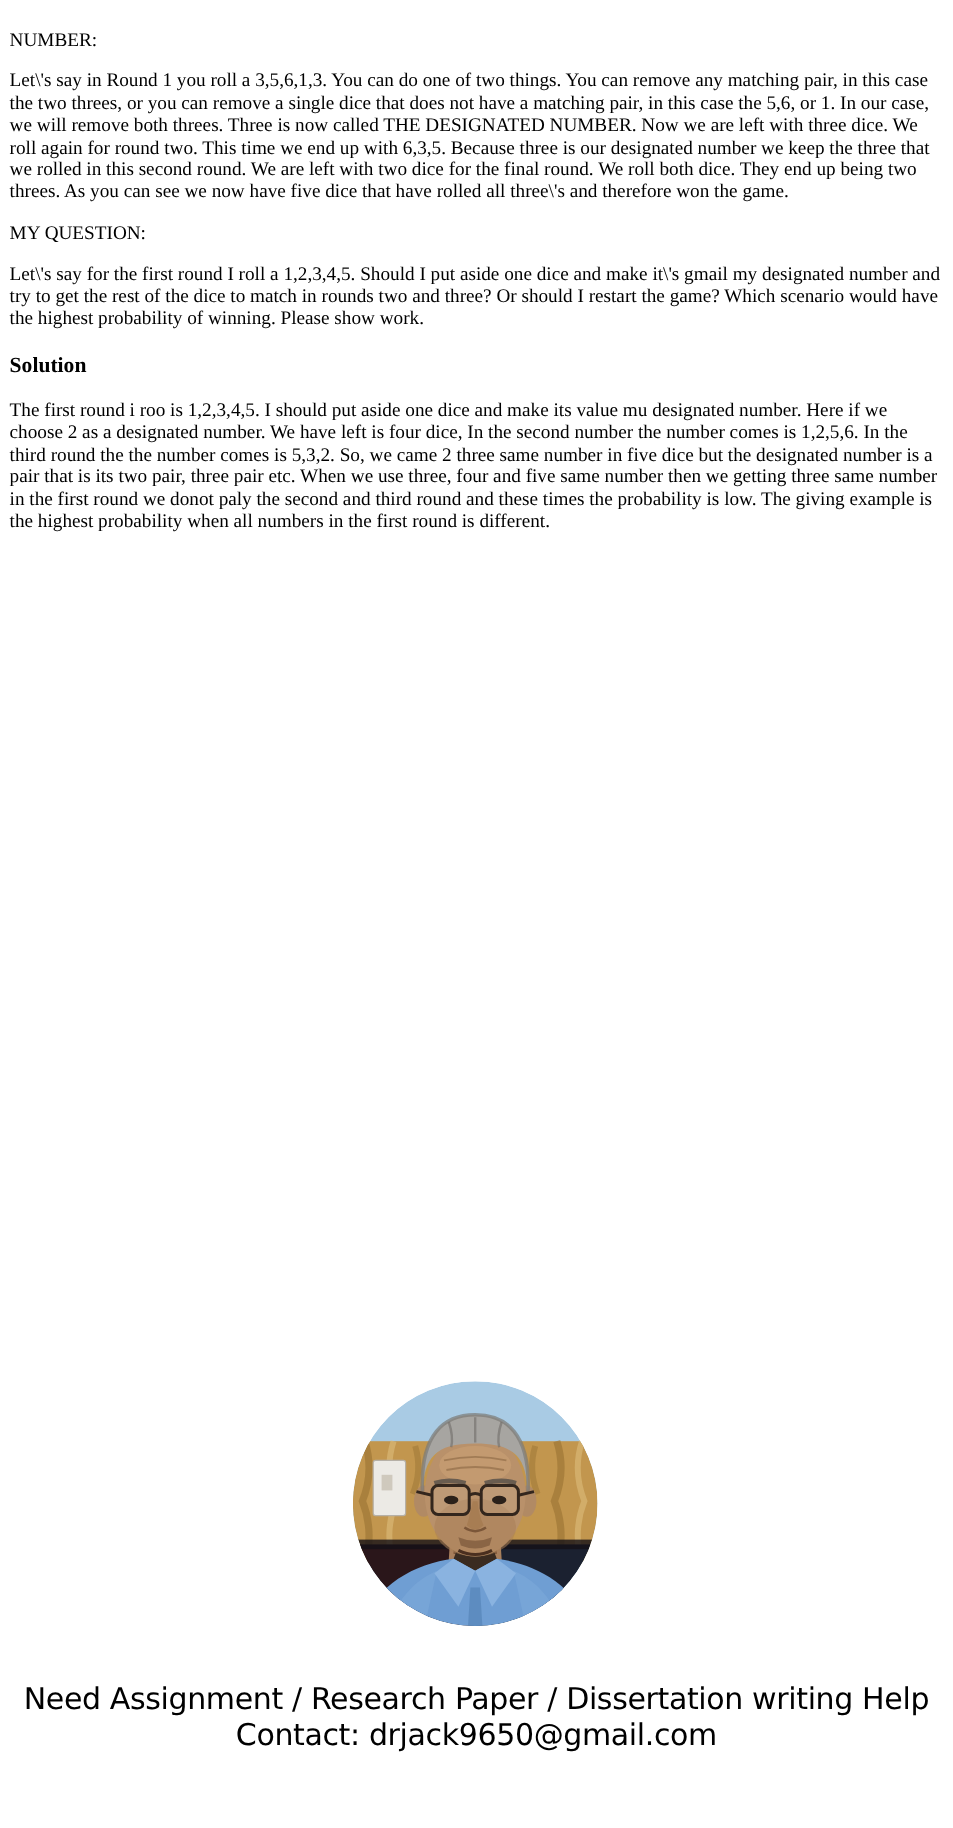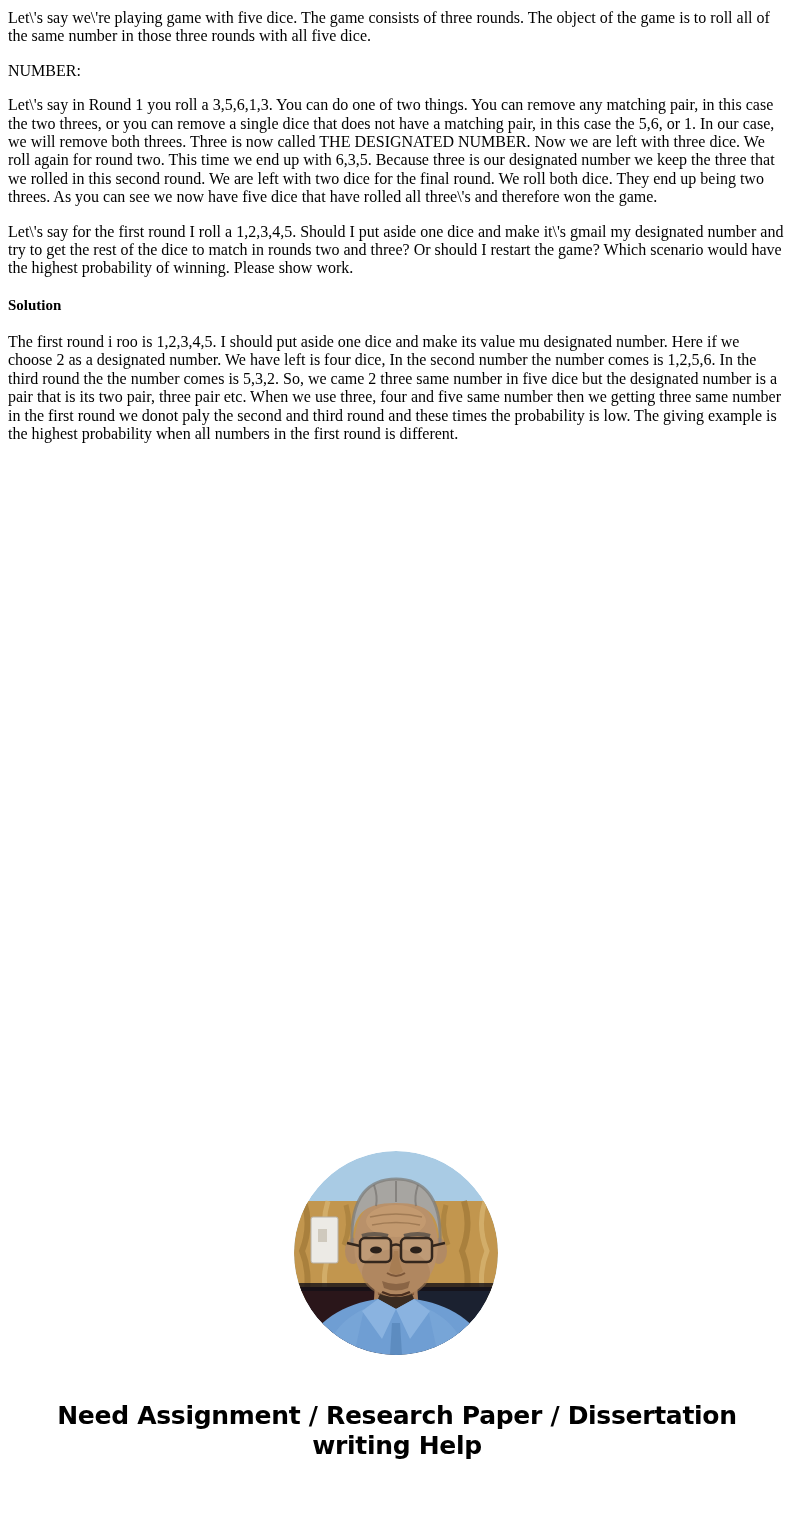--- a/index.html
+++ b/index.html
@@ -13,56 +13,56 @@
     color: #000000;
   }
   .doc {
     padding: 9px 8px 0 8px;
     font-size: 16px;
     line-height: 1.15;
   }
   .doc p { margin: 16px 0; }
   .doc p.first { margin-top: 0; }
   .doc h3 {
-    font-size: 15px;
+    font-size: 18px;
     font-weight: bold;
     margin: 19px 0;
     line-height: 1.15;
   }
   .avatar-wrap {
     position: absolute;
     left: 294px;
     top: 1151px;
     width: 204px;
     height: 204px;
     border-radius: 50%;
     overflow: hidden;
   }
   .footer {
     position: absolute;
     left: 0;
     top: 1401px;
     width: 794px;
     text-align: center;
     font-family: "DejaVu Sans", sans-serif;
-    font-weight: bold;
+    font-weight: normal;
     font-size: 25px;
     line-height: 30px;
     letter-spacing: -0.3px;
     color: #000000;
   }
   .footer .heading { margin: 0 auto; max-width: 784px; }
 </style>
 </head>
 <body>
 
 <div class="doc">
-  <p class="first">Let\'s say we\'re playing game with five dice. The game consists of three rounds. The object of the game is to roll all of the same number in those three rounds with all five dice.</p>
   <p>NUMBER:</p>
   <p>Let\'s say in Round 1 you roll a 3,5,6,1,3. You can do one of two things. You can remove any matching pair, in this case the two threes, or you can remove a single dice that does not have a matching pair, in this case the 5,6, or 1. In our case, we will remove both threes. Three is now called THE DESIGNATED NUMBER. Now we are left with three dice. We roll again for round two. This time we end up with 6,3,5. Because three is our designated number we keep the three that we rolled in this second round. We are left with two dice for the final round. We roll both dice. They end up being two threes. As you can see we now have five dice that have rolled all three\'s and therefore won the game.</p>
+  <p>MY QUESTION:</p>
   <p>Let\'s say for the first round I roll a 1,2,3,4,5. Should I put aside one dice and make it\'s gmail my designated number and try to get the rest of the dice to match in rounds two and three? Or should I restart the game? Which scenario would have the highest probability of winning. Please show work.</p>
   <h3>Solution</h3>
   <p>The first round i roo is 1,2,3,4,5. I should put aside one dice and make its value mu designated number. Here if we choose 2 as a designated number. We have left is four dice, In the second number the number comes is 1,2,5,6. In the third round the the number comes is 5,3,2. So, we came 2 three same number in five dice but the designated number is a pair that is its two pair, three pair etc. When we use three, four and five same number then we getting three same number in the first round we donot paly the second and third round and these times the probability is low. The giving example is the highest probability when all numbers in the first round is different.</p>
 </div>
 
 <div class="avatar-wrap">
   <svg width="204" height="204" viewBox="0 0 204 204">
     <defs>
       <clipPath id="cp">
           <circle cx="102" cy="102" r="102"></circle>
@@ -129,13 +129,14 @@
 
       <path d="M88,130 Q102,136 116,130 L114,137 Q102,142 90,137 Z" fill="#7a573b" opacity="0.7"></path>
 
       <path d="M88,141 Q102,148 116,141" stroke="#4a2f1f" stroke-width="2.5" fill="none"></path>
     </g>
   </svg>
 </div>
 
 <div class="footer">
   <div class="heading">Need Assignment / Research Paper / Dissertation writing Help</div>
+  <div>Contact: drjack9650@gmail.com</div>
 </div>
 
 </body></html>

